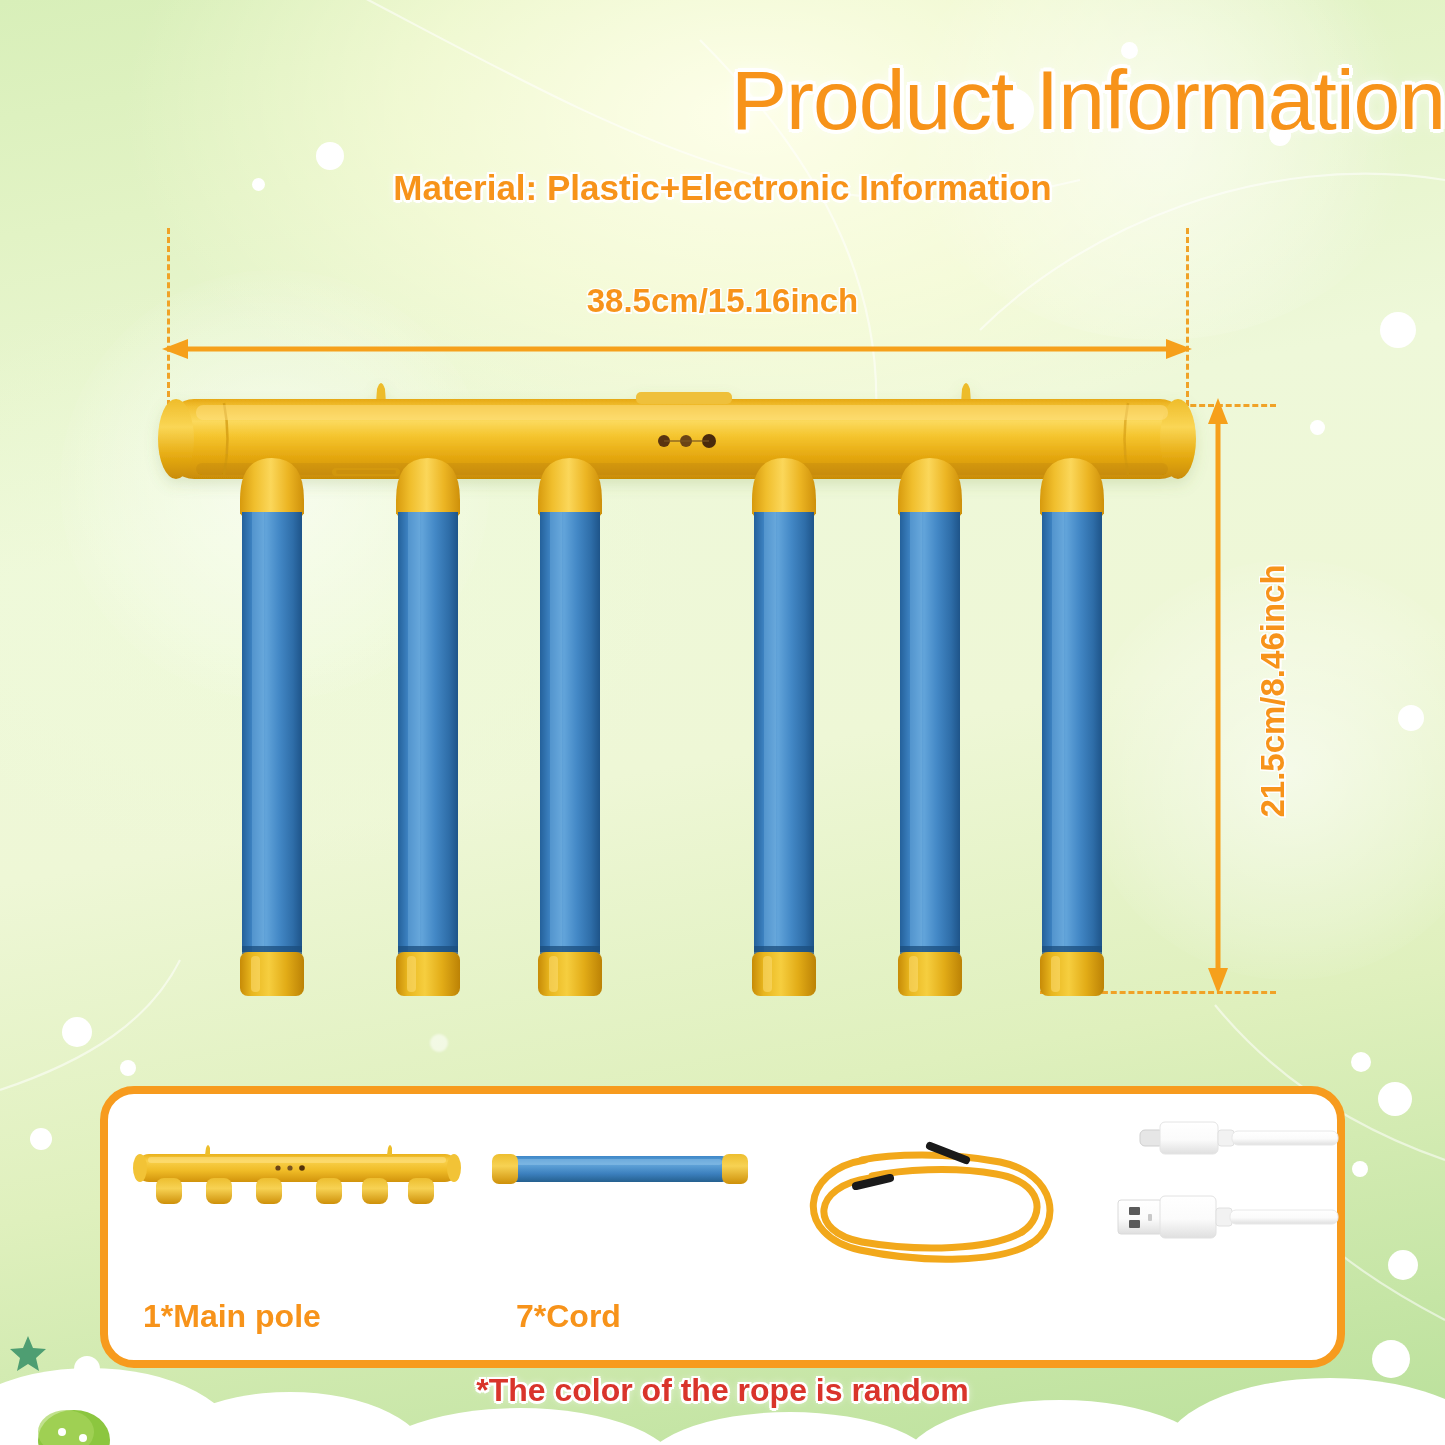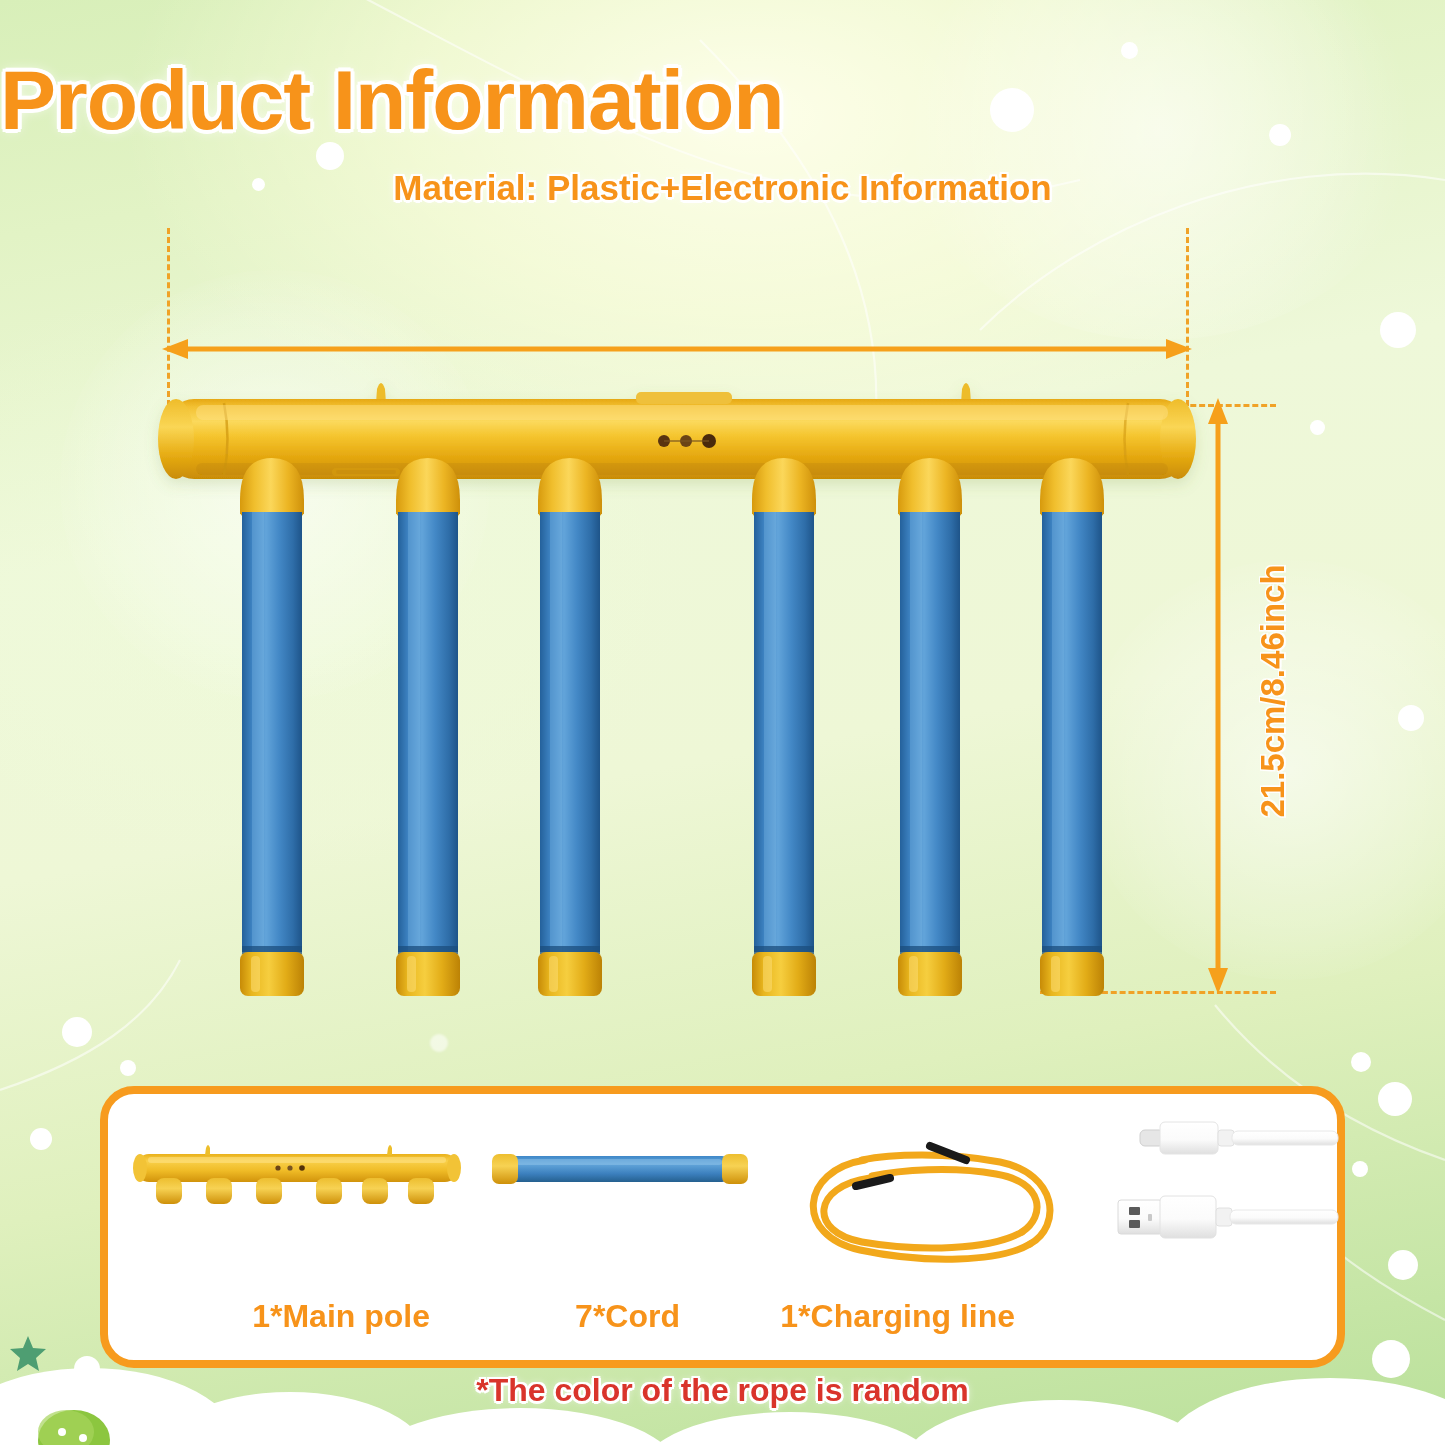--- a/index.html
+++ b/index.html
@@ -27,23 +27,23 @@
   .bokeh.soft { background: rgba(255,255,255,0.55); filter: blur(1px); }
   .glowblob {
     position: absolute; border-radius: 50%; pointer-events: none;
     background: radial-gradient(circle, rgba(255,255,255,0.55) 0%, rgba(255,255,255,0.18) 55%, rgba(255,255,255,0) 75%);
   }
   .swoosh { position: absolute; pointer-events: none; }
 
   
   .title {
     position: absolute; left: 0; right: 0; top: 52px;
-    text-align: left;
+    text-align: right;
     font-size: 84px;
-    font-weight: 700;
+    font-weight: 400;
     letter-spacing: -1px;
     color: #F7931A;
     text-shadow:
       -3px -3px 0 #fff,  3px -3px 0 #fff, -3px  3px 0 #fff,  3px  3px 0 #fff,
       -4px  0   0 #fff,  4px  0   0 #fff,  0   -4px 0 #fff,  0    4px 0 #fff,
        0 0 14px rgba(255,255,255,0.95);
   }
   .subtitle {
     position: absolute; left: 0; right: 0; top: 168px;
     text-align: center;
@@ -91,22 +91,23 @@
     width: 1245px; height: 282px;
     background: #ffffff;
     border: 8px solid #F79B1E;
     border-radius: 34px;
   }
   .acc-labels {
     position: absolute; left: 100px; top: 1286px; width: 1245px; height: 60px;
     display: flex; align-items: center;
   }
   .acc-label {
-    font-size: 32px; font-weight: 700; color: #F7931A; text-align: right;
+    font-size: 32px; font-weight: 700; color: #F7931A; text-align: left;
     white-space: nowrap;
+    margin-left: 43px;
   }
   .acc-label.a0 { flex: 0 0 330px; }
   .acc-label.a1 { flex: 0 0 330px; }
   .acc-label.a2 { flex: 0 0 250px; }
   .acc-label.a3 { flex: 0 0 335px; }
 
   .footnote {
     position: absolute; left: 0; right: 0; top: 1372px;
     text-align: center;
     font-size: 32px; font-weight: 700;
@@ -191,20 +192,21 @@
     <polygon points="2,13 28,3 28,23" fill="#F6A01B"></polygon>
     <polygon points="1032,13 1006,3 1006,23" fill="#F6A01B"></polygon>
   </svg>
 
   <svg style="position:absolute;left:1205px;top:396px;" width="26" height="600" viewBox="0 0 26 600">
     <line x1="13" y1="22" x2="13" y2="578" stroke="#F6A01B" stroke-width="5"></line>
     <polygon points="13,2 3,28 23,28" fill="#F6A01B"></polygon>
     <polygon points="13,598 3,572 23,572" fill="#F6A01B"></polygon>
   </svg>
 
+  <div class="dim-label" style="left:0; right:0; top:282px; text-align:center;">38.5cm/15.16inch</div>
   <div class="dim-label vert" style="left:1128px; top:672px; width:290px; text-align:center;">21.5cm/8.46inch</div>
 
   <svg id="product" viewBox="0 0 1445 1445">
     <defs>
       <linearGradient id="poleG" x1="0" y1="0" x2="0" y2="1">
         <stop offset="0%" stop-color="#E6A814"></stop>
         <stop offset="10%" stop-color="#F3C132"></stop>
         <stop offset="28%" stop-color="#FBD95C"></stop>
         <stop offset="46%" stop-color="#F5C52F"></stop>
         <stop offset="72%" stop-color="#E5A810"></stop>
@@ -430,18 +432,17 @@
       <rect x="1048" y="128" width="4" height="7" rx="1" fill="#C9C9C9"></rect>
       <rect x="1060" y="110" width="56" height="42" rx="5" fill="url(#wht)" stroke="#E2E2E2" stroke-width="1"></rect>
       <rect x="1116" y="122" width="16" height="18" rx="3" fill="#F2F2F2" stroke="#E0E0E0" stroke-width="1"></rect>
       <rect x="1130" y="124" width="108" height="14" rx="6" fill="url(#wht)" stroke="#E8E8E8" stroke-width="1"></rect>
     </g>
   </svg>
 
   <div class="acc-labels">
     <div class="acc-label a0">1*Main pole</div>
     <div class="acc-label a2">7*Cord</div>
-    <div class="acc-label a3">1*Charging line</div>
   </div>
 
   <div class="footnote">*The color of the rope is random</div>
 
 </div>
 
 </body></html>

